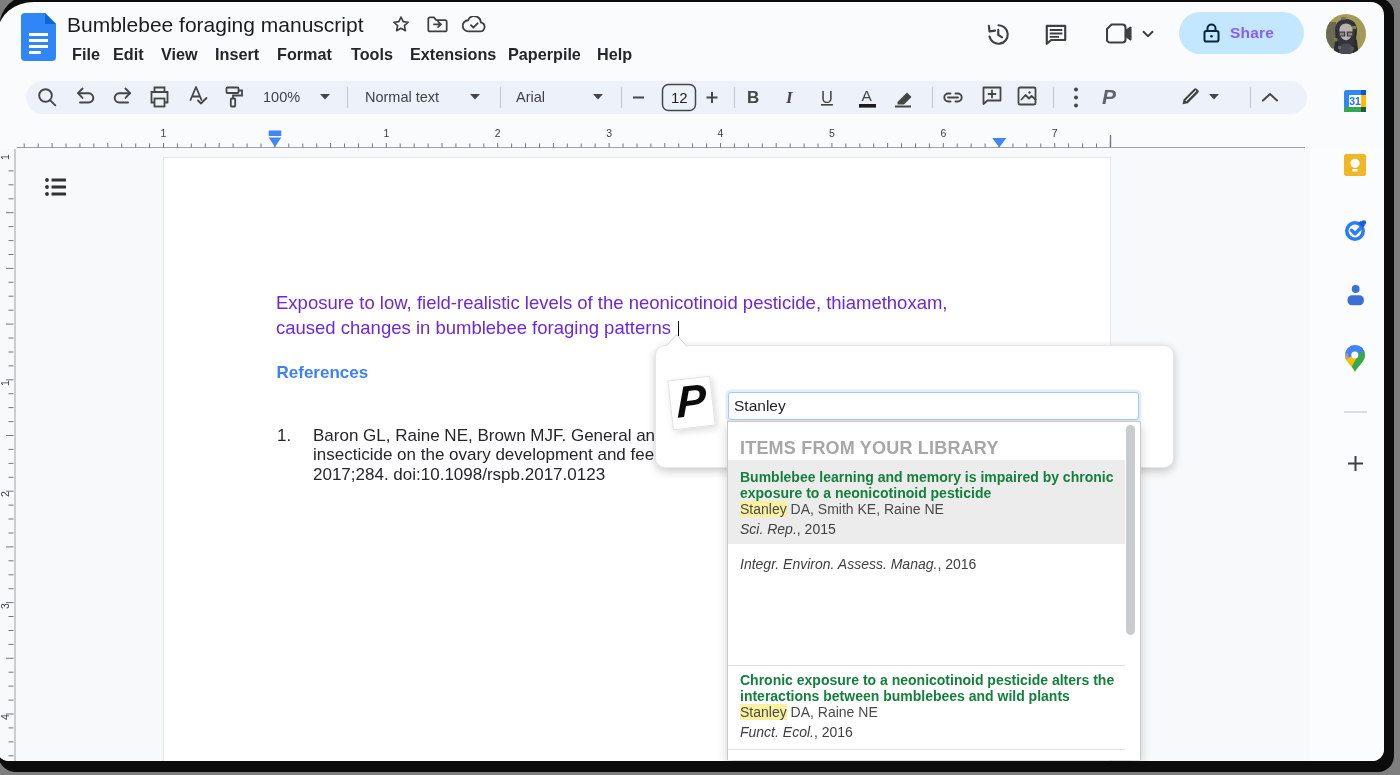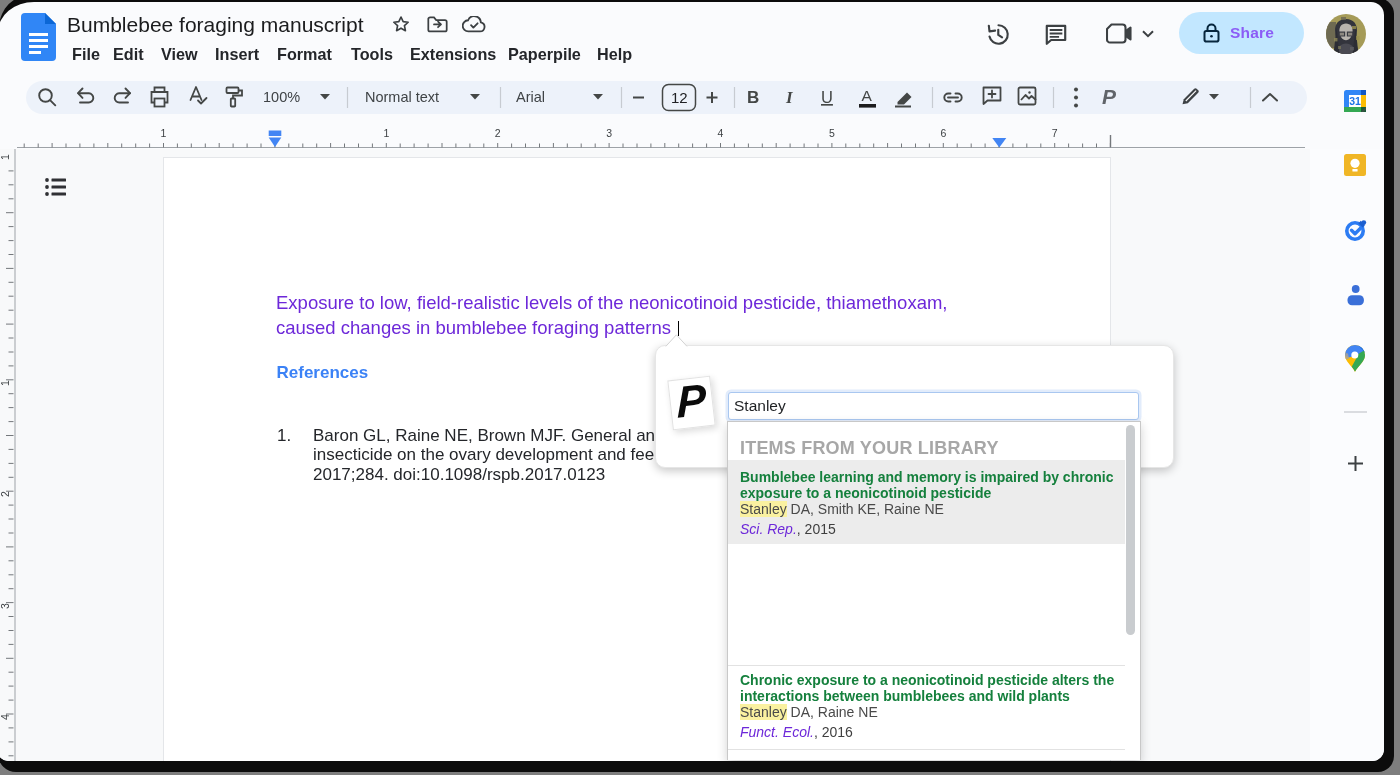--- a/index.html
+++ b/index.html
@@ -6,21 +6,21 @@
 .ab{position:absolute}
 #frame{position:absolute;left:-2px;top:-2px;width:1396px;height:774px;background:#0c0c0c;border-top-left-radius:24px 36px;border-top-right-radius:16px;border-bottom-right-radius:16px;border-bottom-left-radius:18px;}
 #content{position:absolute;left:-2px;top:2px;width:1385.5px;height:758.5px;background:#fafbfd;
 border-top-left-radius:36px 30px;border-top-right-radius:13px;border-bottom-right-radius:12px;border-bottom-left-radius:10px;overflow:hidden;}
 #abs{position:absolute;left:2px;top:-2px;width:1400px;height:775px;}
 svg{display:block}
 .menu{position:absolute;top:46.4px;font-size:16.2px;line-height:17px;color:#24262a;font-weight:bold;}
 .ptitle{font-weight:bold;color:#15803d;font-size:14px;line-height:16.2px}
 .pauth{color:#4a4a4a;font-size:14px;line-height:16.6px;}
 .pjour{font-size:14px;line-height:16.5px;margin-top:3.5px;color:#3f3f3f}
-.pjour i{color:#6d28d9}
+.pjour i{color:#404040}
 .hl{background:#faf1a0}
 .entry{position:absolute;left:728px;width:397px;padding:8.6px 8px 8px 12px}
 </style></head><body>
 <div id="frame"></div>
 <div id="content">
     <div id="abs">
 
 <svg class="ab" style="left:21px;top:13px" width="36" height="48" viewBox="0 0 36 48">
 <path d="M4 0h20l11 11v33a4 4 0 0 1-4 4H4a4 4 0 0 1-4-4V4a4 4 0 0 1 4-4z" fill="#3086f6"></path>
 <path d="M24 0l11 11H24z" fill="#0c67d6"></path>
@@ -280,20 +280,21 @@
 <div class="ab" style="left:734px;top:397.5px;font-size:15.5px;line-height:16px;color:#1e2023">Stanley</div>
 <div class="ab" style="left:727px;top:420.5px;width:414px;height:339px;background:#fff;border:1px solid #c8c8c8;border-bottom:none;box-shadow:0 4px 10px rgba(0,0,0,.18)"></div>
 <div class="ab" style="left:740px;top:437.5px;font-size:18px;font-weight:bold;color:#a7a7a7;letter-spacing:.2px">ITEMS FROM YOUR LIBRARY</div>
 <div class="ab" style="left:728px;top:460px;width:397px;height:83.5px;background:#ececec"></div>
 <div class="entry" style="top:460px">
 <div class="ptitle">Bumblebee learning and memory is impaired by chronic exposure to a neonicotinoid pesticide</div>
 <div class="pauth"><span class="hl">Stanley</span> DA, Smith KE, Raine NE</div>
 <div class="pjour"><i>Sci. Rep.</i>, 2015</div>
 </div>
 <div class="entry" style="top:543.5px">
+<div class="pjour"><i>Integr. Environ. Assess. Manag.</i>, 2016</div>
 </div>
 <div class="ab" style="left:728px;top:665px;width:397px;height:1px;background:#e2e2e2"></div>
 <div class="entry" style="top:663px">
 <div class="ptitle">Chronic exposure to a neonicotinoid pesticide alters the interactions between bumblebees and wild plants</div>
 <div class="pauth"><span class="hl">Stanley</span> DA, Raine NE</div>
 <div class="pjour"><i>Funct. Ecol.</i>, 2016</div>
 </div>
 <div class="ab" style="left:728px;top:749px;width:397px;height:1px;background:#e2e2e2"></div>
 <div class="ab" style="left:1126px;top:424.5px;width:9px;height:210px;background:#c9cccf;border-radius:5px"></div>
 </div>

